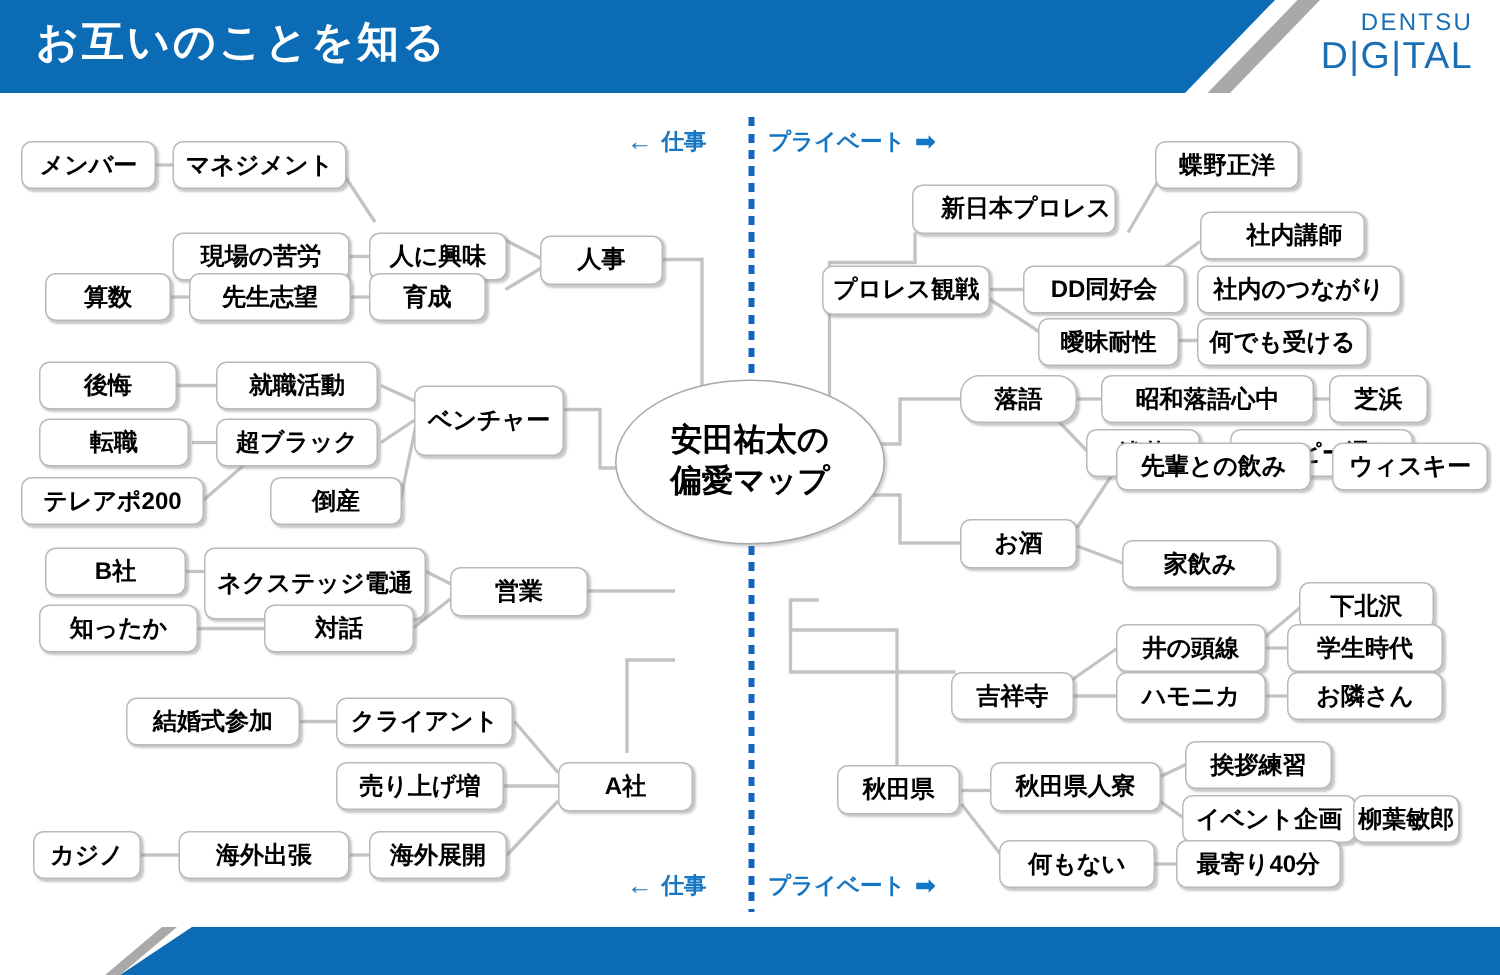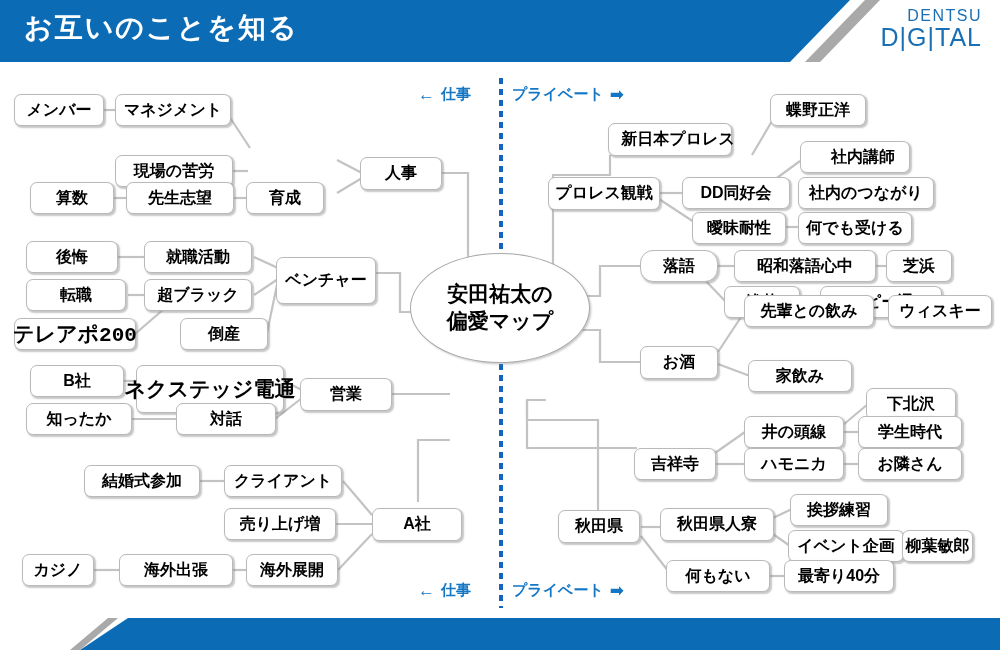--- a/index.html
+++ b/index.html
@@ -129,21 +129,21 @@
     box-shadow: 1.5px 1.5px 1.5px rgba(130,130,130,0.45);
     display: flex;
     align-items: center;
     justify-content: center;
     color: #000000;
     font-weight: bold;
     font-size: 16px;
     white-space: nowrap;
     letter-spacing: 0px;
   }
-  .node.small { font-size: 21px; font-family: Liberation Mono, monospace; }
+  .node.small { font-size: 16px; }
 
   .center-node {
     position: absolute;
     z-index: 3;
     box-sizing: border-box;
     background: #ffffff;
     border: 1px solid #a8a8a8;
     border-radius: 50%;
     box-shadow: 1.5px 1.5px 2px rgba(130,130,130,0.4);
     display: flex;
@@ -272,20 +272,21 @@
   </svg>
 
   <div class="center-node" style="left:410px; top:253px; width:180px; height:110px;">
     <span>安田祐太の</span>
     <span>偏愛マップ</span>
   </div>
 
   <div class="node" style="left:14px; top:94px; width:90px; height:32px;">メンバー</div>
   <div class="node" style="left:115px; top:94px; width:116px; height:32px;">マネジメント</div>
   <div class="node" style="left:115px; top:155px; width:118px; height:32px;">現場の苦労</div>
+  <div class="node" style="left:246px; top:155px; width:92px; height:32px;">人に興味</div>
   <div class="node" style="left:360px; top:157px; width:82px; height:33px;">人事</div>
   <div class="node" style="left:30px; top:182px; width:84px; height:32px;">算数</div>
   <div class="node" style="left:126px; top:182px; width:108px; height:32px;">先生志望</div>
   <div class="node" style="left:246px; top:182px; width:78px; height:32px;">育成</div>
 
   <div class="node" style="left:26px; top:241px; width:92px; height:32px;">後悔</div>
   <div class="node" style="left:144px; top:241px; width:108px; height:32px;">就職活動</div>
   <div class="node" style="left:276px; top:257px; width:100px; height:47px;">ベンチャー</div>
   <div class="node" style="left:26px; top:279px; width:100px; height:32px;">転職</div>
   <div class="node" style="left:144px; top:279px; width:108px; height:32px;">超ブラック</div>
@@ -300,21 +301,21 @@
 
   <div class="node" style="left:84px; top:465px; width:116px; height:32px;">結婚式参加</div>
   <div class="node" style="left:224px; top:465px; width:118px; height:32px;">クライアント</div>
   <div class="node" style="left:224px; top:508px; width:112px; height:32px;">売り上げ増</div>
   <div class="node" style="left:372px; top:508px; width:90px; height:33px;">A社</div>
   <div class="node" style="left:22px; top:554px; width:72px; height:32px;">カジノ</div>
   <div class="node" style="left:119px; top:554px; width:114px; height:32px;">海外出張</div>
   <div class="node" style="left:246px; top:554px; width:92px; height:32px;">海外展開</div>
 
   <div class="node" style="left:770px; top:94px; width:96px; height:32px;">蝶野正洋</div>
-  <div class="node" style="left:608px; top:123px; width:124px; height:33px;padding-left:16px;">新日本プロレス</div>
+  <div class="node" style="left:608px; top:123px; width:136px; height:33px;padding-left:16px;">新日本プロレス</div>
   <div class="node" style="left:800px; top:141px; width:110px; height:32px;padding-left:16px;">社内講師</div>
   <div class="node" style="left:548px; top:177px; width:112px; height:33px;">プロレス観戦</div>
   <div class="node" style="left:682px; top:177px; width:108px; height:32px;">DD同好会</div>
   <div class="node" style="left:798px; top:177px; width:136px; height:32px;">社内のつながり</div>
   <div class="node" style="left:692px; top:212px; width:94px; height:32px;">曖昧耐性</div>
   <div class="node" style="left:798px; top:212px; width:114px; height:32px;">何でも受ける</div>
 
   <div class="node" style="left:640px; top:250px; width:78px; height:32px;border-radius:13px;">落語</div>
   <div class="node" style="left:734px; top:250px; width:142px; height:32px;">昭和落語心中</div>
   <div class="node" style="left:886px; top:250px; width:66px; height:32px;">芝浜</div>

